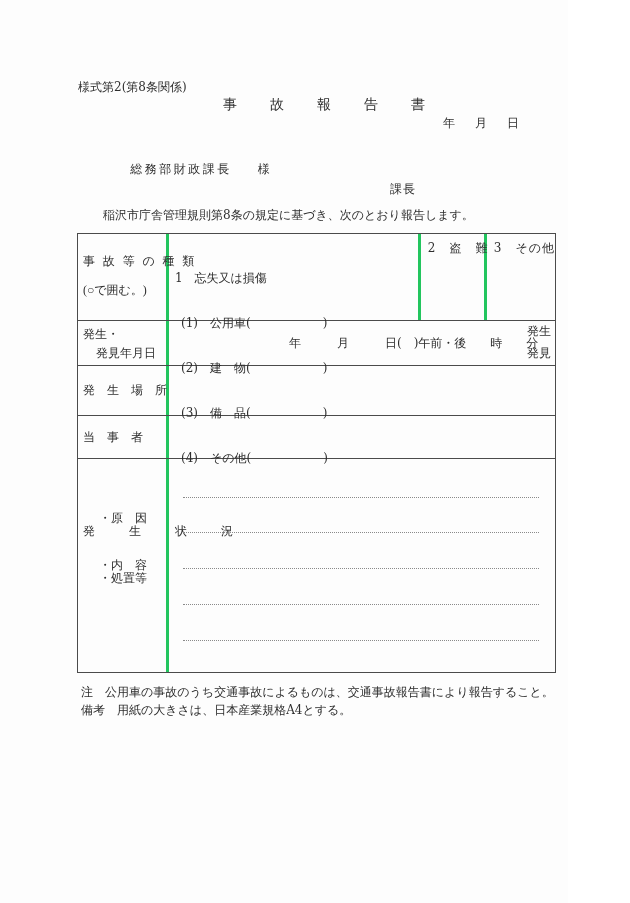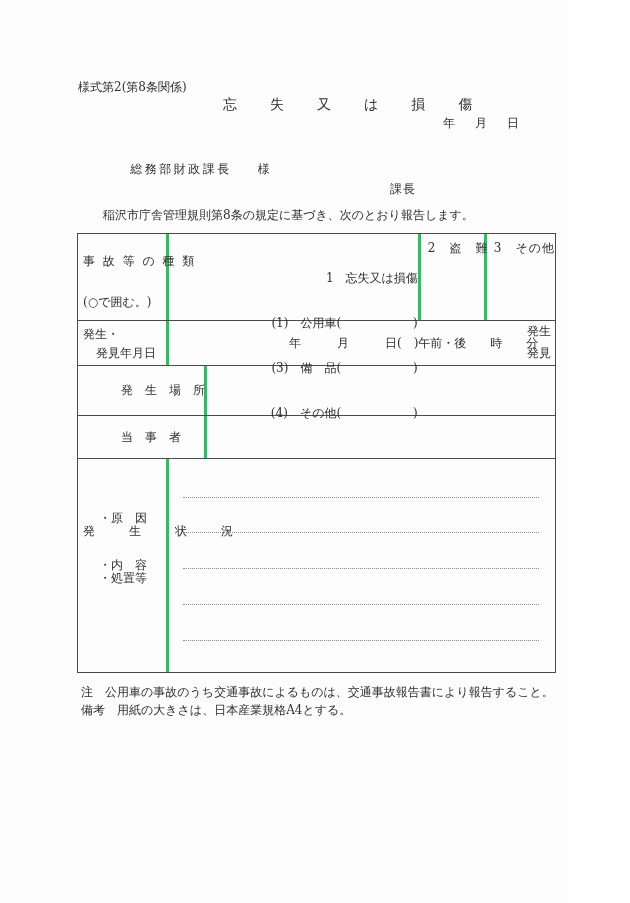--- a/index.html
+++ b/index.html
@@ -35,79 +35,80 @@
   .tcell { border-right:3px solid #22c55e; position:relative; }
   .tcell:last-child { border-right:none; }
 
   .row1 { height:87px; }
   .row2 { height:45px; }
   .row3 { height:50px; }
   .row4 { height:43px;text-align:right; }
   .row5 { flex:1; }
 
   .colA { width:91px; }
-  .colB1 { width:252px;text-align:right; }
+  .colB1 { width:252px; }
   .colC1 { width:66px; }
   .colD1 { flex:1; }
   .colB { flex:1; }
 
   .kind-label { position:absolute; left:5px; top:19px; letter-spacing:2px; white-space:pre; }
-  .kind-note  { position:absolute; left:5px; top:60px; white-space:pre; }
+  .kind-note  { position:absolute; left:5px; top:48px; white-space:pre;font-family:Liberation Serif, serif; }
   .kind-list  { padding:7px 0 0 6px; line-height:15px; white-space:pre; }
   .kind-item  { padding-left:6px; white-space:pre; }
   .opt-head   { padding:6px 0 0 7px; white-space:pre; letter-spacing:1px; }
 
   .dt-label1 { position:absolute; left:5px; top:5px; white-space:pre; }
   .dt-label2 { position:absolute; left:18px; top:24px; white-space:pre; }
   .dt-value  { position:absolute; left:120px; top:50%; transform:translateY(-50%); white-space:pre; }
   .dt-right-top    { position:absolute; right:4px; top:2px; white-space:pre; }
   .dt-right-bottom { position:absolute; right:4px; bottom:3px; white-space:pre; }
 
-  .rowlabel-center { display:flex; align-items:center; padding-left:5px;margin-left:38px; }
+  .rowlabel-center { display:flex; align-items:center; padding-left:5px; }
 
   .sit-label { position:absolute; left:5px;  top:19px; letter-spacing:11px; white-space:pre;margin-top:45px; }
   .sit-sub0  { position:absolute; left:21px; top:51px; white-space:pre; }
   .sit-sub1  { position:absolute; left:21px; top:83px; white-space:pre;margin-top:15px; }
   .sit-sub2  { position:absolute; left:21px; top:111px; white-space:pre; }
 
   .dotline { position:absolute; left:14px; right:16px; height:0;
              border-bottom:1.5px dotted #8a8a8a; }
   .dl0 { top:38px; } .dl1 { top:73px; } .dl2 { top:109px; }
   .dl3 { top:145px; } .dl4 { top:181px; }
 
   .note1 { left:81px; top:684px; }
   .note2 { left:81px; top:702px; }
 </style>
 </head>
 <body>
 
 <div class="page">
 
   <div class="abs form-number">様式第2(第8条関係)</div>
-  <div class="abs doc-title">忘失又は損傷</div>
+  <div class="abs doc-title">事故報告書</div>
   <div class="abs date-line">年　月　日</div>
 
   <div class="abs addressee">
     <span>総務部財政課長</span><span class="honorific">様</span>
   </div>
 
   <div class="abs signer">課長</div>
   <div class="abs intro">稲沢市庁舎管理規則第8条の規定に基づき、次のとおり報告します。</div>
 
   <div class="report-table">
 
     <div class="trow row1">
       <div class="tcell colA">
         <div class="kind-label">事 故 等 の 種 類</div>
         <div class="kind-note">(○で囲む。)</div>
       </div>
       <div class="tcell colB1">
         <div class="kind-list">
           <div>1　忘失又は損傷</div>
           <div class="kind-item">(1)　公用車(　　　　　　)</div>
+          <div class="kind-item">(2)　建　物(　　　　　　)</div>
           <div class="kind-item">(3)　備　品(　　　　　　)</div>
           <div class="kind-item">(4)　その他(　　　　　　)</div>
         </div>
       </div>
       <div class="tcell colC1">
         <div class="opt-head">2　盗　難</div>
       </div>
       <div class="tcell colD1">
         <div class="opt-head">3　その他</div>
       </div>

